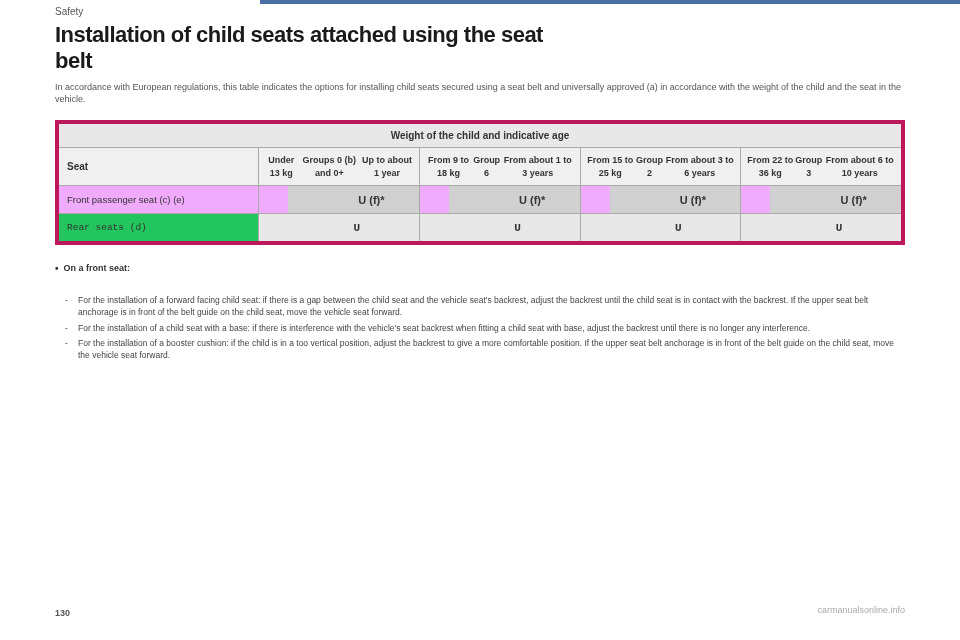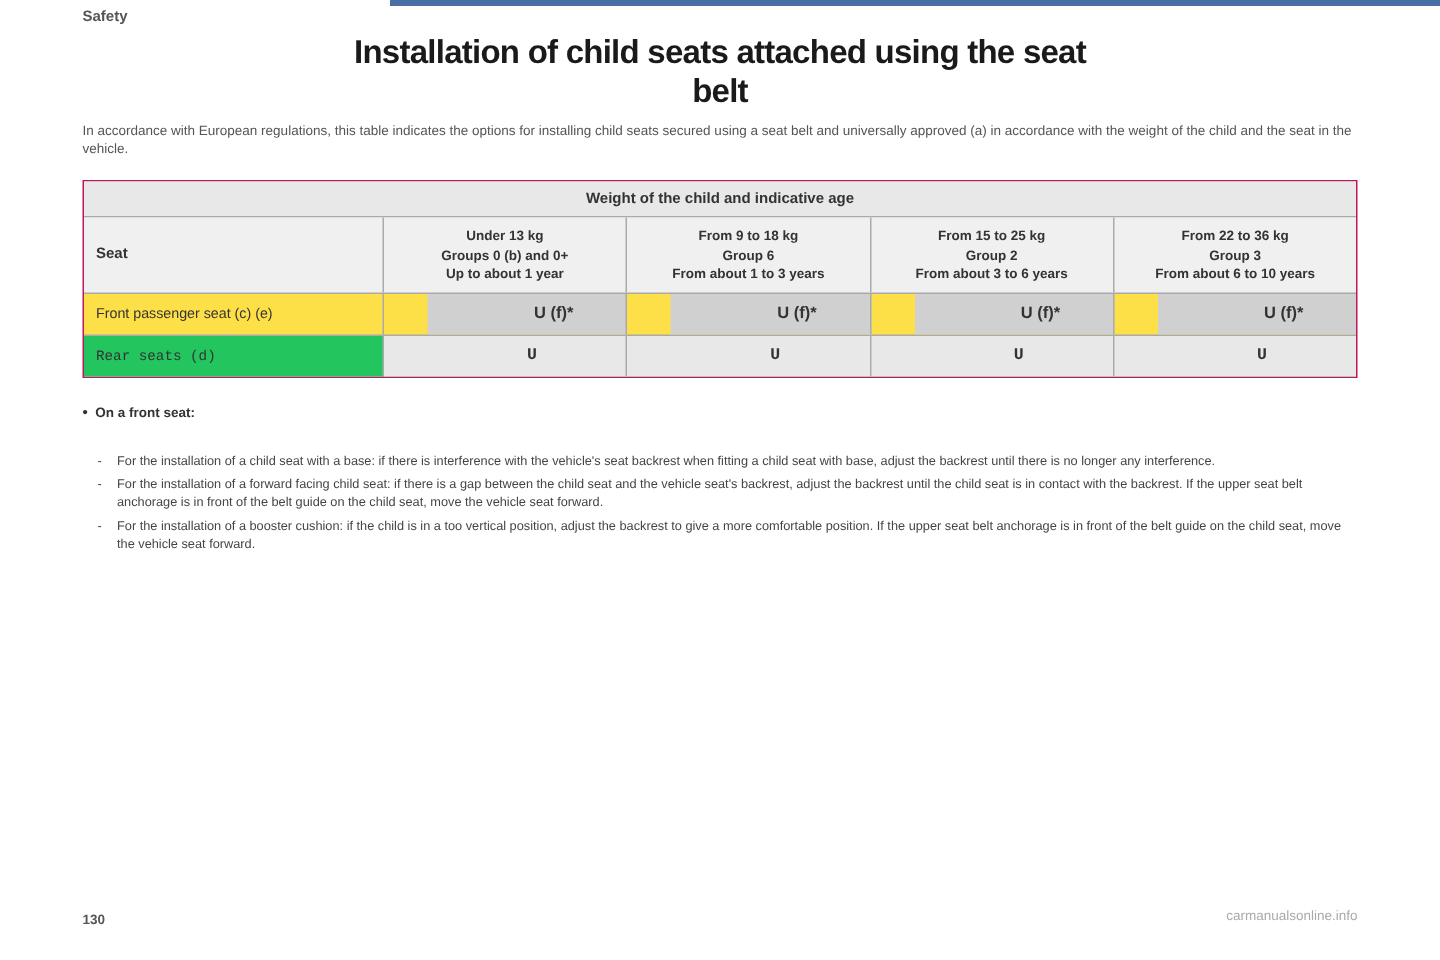--- a/index.html
+++ b/index.html
@@ -16,21 +16,21 @@
     .top-bar {
       position: absolute;
       top: 0; left: 0; right: 0;
       height: 22px;
       display: flex;
       align-items: center;
       padding-left: 55px;
     }
     .top-bar-label {
       font-size: 10px;
-      font-weight: bold;
+      font-weight: normal;
       color: #555;
     }
     .top-bar-line {
       position: absolute;
       top: 0; right: 0;
       width: 700px;
       height: 4px;
       background: #4a6fa5;
     }
     .content {
@@ -41,31 +41,30 @@
       bottom: 20px;
     }
     .main-title {
       font-size: 22px;
       font-weight: bold;
       color: #1a1a1a;
       line-height: 1.2;
       margin-bottom: 6px;
       font-family: 'Arial Black', Arial, sans-serif;
       letter-spacing: -0.5px;
-      text-align: center;
     }
     .subtitle-text {
       font-size: 9px;
       color: #555;
       line-height: 1.4;
       margin-bottom: 14px;
       max-width: 860px;
     }
     .table-container {
-      border: 1px solid #be185d;
+      border: 4px solid #be185d;
       width: 100%;
     }
     .table-header-row {
       background: #e8e8e8;
       text-align: center;
       padding: 6px;
       font-weight: bold;
       font-size: 10px;
       border-bottom: 1px solid #aaa;
     }
@@ -109,21 +108,21 @@
       align-items: center;
     }
     .col-header-data {
       flex: 1;
       border-right: 1px solid #aaa;
       padding: 6px 4px;
       text-align: center;
       font-size: 9px;
       font-weight: bold;
       display: flex;
-      flex-direction: column;
+      flex-direction: row;
       align-items: center;
       justify-content: center;
       line-height: 1.4;
     }
     .col-header-data:last-child {
       border-right: none;
     }
     .u-value {
       font-weight: bold;
       font-size: 11px;
@@ -221,21 +220,21 @@
         <span>Group 2</span>
         <span>From about 3 to 6 years</span>
       </div>
       <div class="col-header-data">
         <span>From 22 to 36 kg</span>
         <span>Group 3</span>
         <span>From about 6 to 10 years</span>
       </div>
     </div>
 
-    <div class="col-row" style="background:#fde047;gap:29px;">
+    <div class="col-row" style="background:#f0abfc;gap:29px;">
       <div class="col-seat">
         <span>Front passenger seat (c) (e)</span>
       </div>
       <div class="col-data data-cell-dark">
         <span class="u-value">U (f)*</span>
       </div>
       <div class="col-data data-cell-dark">
         <span class="u-value">U (f)*</span>
       </div>
       <div class="col-data data-cell-dark">
@@ -262,24 +261,24 @@
       <div class="col-data data-cell-light" style="border-right:none;">
         <span class="u-value">U</span>
       </div>
     </div>
 
   </div>
 
   <div class="bullet-section">
     <div class="bullet-title">On a front seat:</div>
     <div class="bullet-item">
+      <span>For the installation of a forward facing child seat: if there is a gap between the child seat and the vehicle seat's backrest, adjust the backrest until the child seat is in contact with the backrest. If the upper seat belt anchorage is in front of the belt guide on the child seat, move the vehicle seat forward.</span>
+    </div>
+    <div class="bullet-item">
       <span>For the installation of a child seat with a base: if there is interference with the vehicle's seat backrest when fitting a child seat with base, adjust the backrest until there is no longer any interference.</span>
-    </div>
-    <div class="bullet-item">
-      <span>For the installation of a forward facing child seat: if there is a gap between the child seat and the vehicle seat's backrest, adjust the backrest until the child seat is in contact with the backrest. If the upper seat belt anchorage is in front of the belt guide on the child seat, move the vehicle seat forward.</span>
     </div>
     <div class="bullet-item">
       <span>For the installation of a booster cushion: if the child is in a too vertical position, adjust the backrest to give a more comfortable position. If the upper seat belt anchorage is in front of the belt guide on the child seat, move the vehicle seat forward.</span>
     </div>
   </div>
 
   <div class="page-number">130</div>
 
   <div class="watermark">carmanualsonline.info</div>
 

